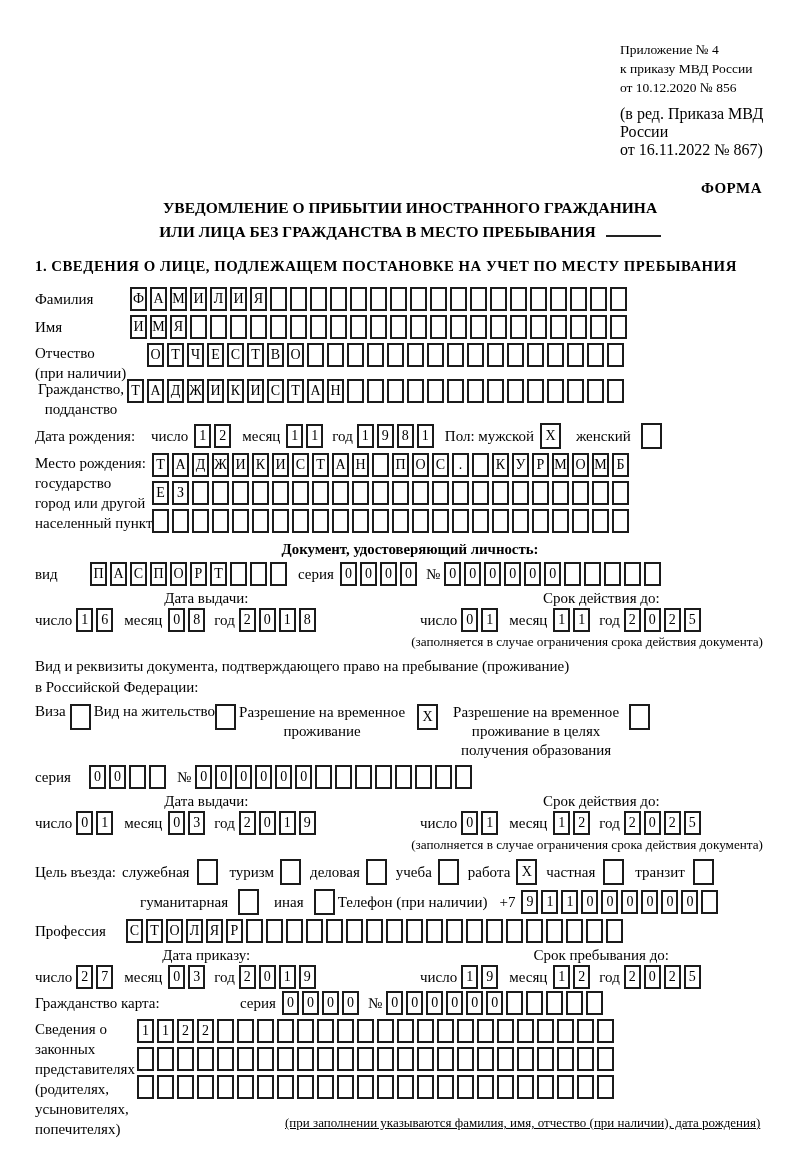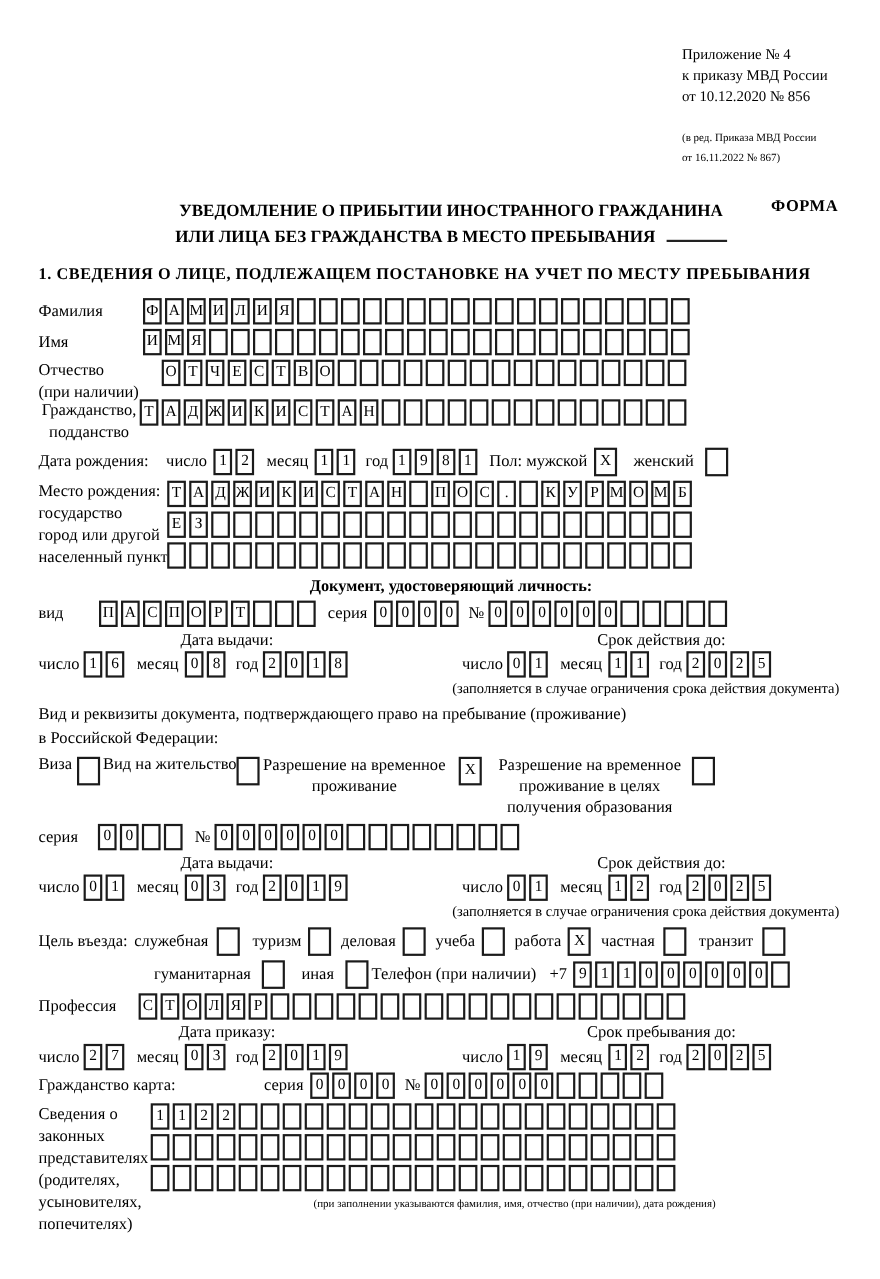--- a/index.html
+++ b/index.html
@@ -1,24 +1,24 @@
 <!DOCTYPE html>
 <html><head>
 <meta charset="utf-8">
 <style>
   * { box-sizing: border-box; margin: 0; padding: 0; }
   html,body { background:#888; }
   body { width:800px; margin:0; font-family:"Liberation Serif","DejaVu Serif",serif; color:#000; }
   .page { position:relative; width:800px; height:1163px; background:#ffffff; overflow:hidden; }
 
   .appendix { position:absolute; left:620px; top:40px; font-size:13.5px; line-height:19px; }
-  .appendix .amend { font-size:10px; line-height:18px; margin-top:20px; }
+  .appendix .amend { font-size:16px; line-height:18px; margin-top:8px; }
   .forma { position:absolute; top:148px; right:38px; font-weight:bold; font-size:15px; letter-spacing:.5px;margin-top:32px; }
 
-  .content { position:absolute; left:35px; top:180px; width:750px; }
+  .content { position:absolute; left:35px; top:196px; width:750px; }
 
   .title { text-align:center; font-weight:bold; font-size:15.5px; line-height:24px; margin-bottom:14px; }
   .uline { display:inline-block; width:55px; border-bottom:2px solid #222; height:13px; margin-left:10px; }
   .sec-head { font-weight:bold; font-size:14.8px; letter-spacing:.5px; margin-bottom:12px; white-space:nowrap; }
 
   .row { display:flex; align-items:center; margin-bottom:4px; white-space:nowrap; }
   .row.top { align-items:flex-start; }
   .lbl { font-size:15px; }
   .lbl2 { font-size:15px; line-height:20px; }
   .w85{width:85px;} .w92{width:92px;text-align:center;} .w95{width:95px;} .w108{width:108px;} .w112{width:112px;} .w117{width:117px;} .w102{width:102px;} .w175{width:175px;} .w55{width:55px;} .w48{width:48px;}
@@ -36,21 +36,21 @@
   .dh-left { width:345px; text-align:center; }
   .dh-right { width:370px; margin-left:40px; text-align:center; }
   .dg { display:flex; align-items:center; }
   .wdg { width:345px; }
   .drow { margin-bottom:2px; }
   .note-right { text-align:right; font-size:13.2px; padding-right:22px; margin:1px 0 6px 0; }
   .para { font-size:15px; line-height:21px; margin:2px 0 5px 0; }
   .cbrow { align-items:flex-start; margin-bottom:5px; }
   .cblock { text-align:center; font-size:15px; line-height:19px; }
   .cbx.tp { margin-top:1px; }
-  .rep-note { font-size:10px; margin-left:148px; margin-top:2px; }
+  .rep-note { font-size:13px; margin-left:148px; margin-top:12px;text-decoration:underline; }
 </style>
 </head>
 <body>
 
 <div class="page">
 
   <div class="appendix">
     <div>Приложение № 4</div>
     <div>к приказу МВД России</div>
     <div>от 10.12.2020 № 856</div>

